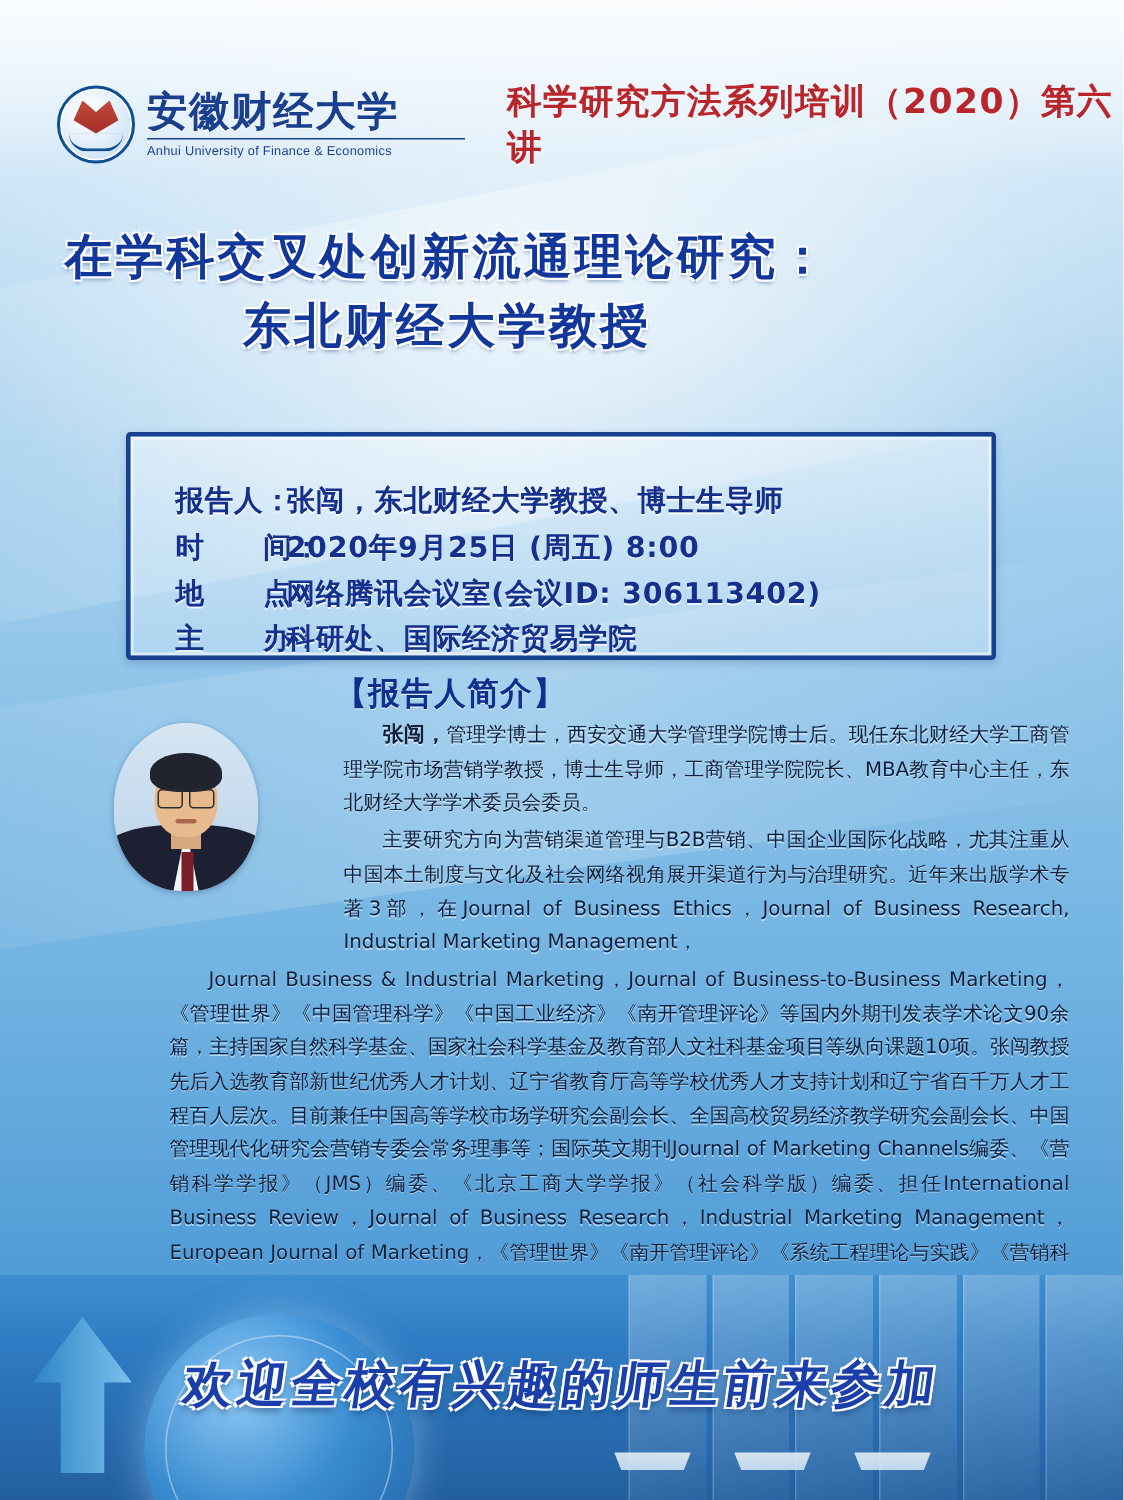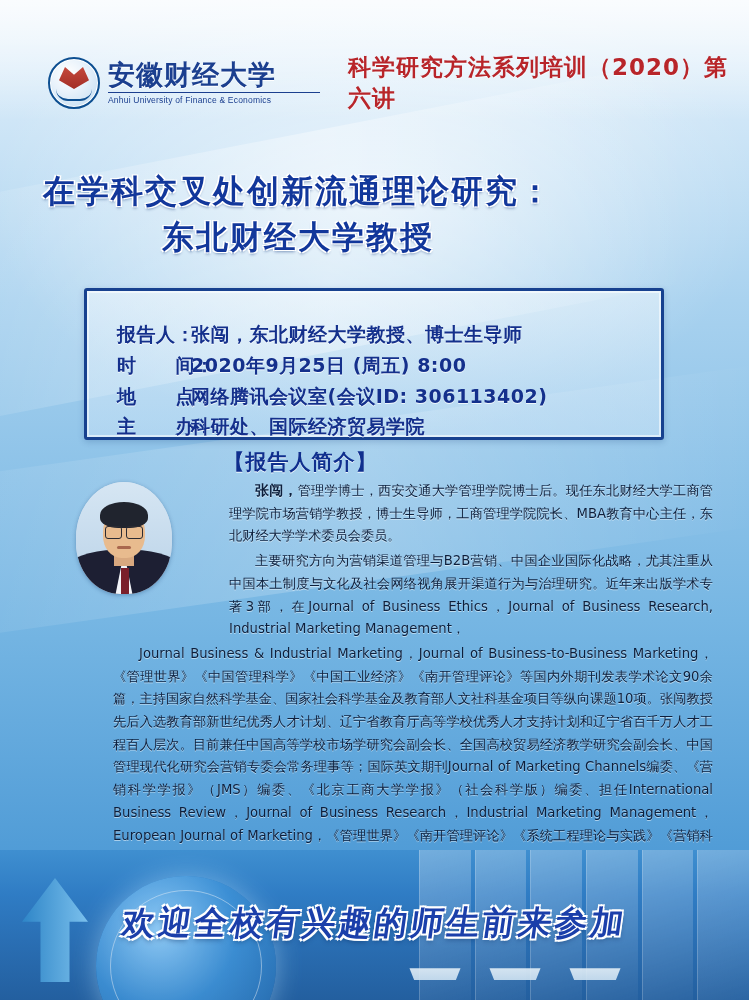--- a/index.html
+++ b/index.html
@@ -15,21 +15,21 @@
       linear-gradient(180deg,#eaf4fc 0%, #cfe6f7 12%, #a9d2ef 30%, #8cc2e8 48%, #76b6e3 62%, #63a9dd 74%, #4f9bd6 86%, #3f8fd0 100%);
     overflow:hidden;
   }
   
   .streak{position:absolute;pointer-events:none;}
   .s1{left:-120px;top:120px;width:1000px;height:220px;background:linear-gradient(100deg,rgba(255,255,255,0) 0%,rgba(255,255,255,0.38) 45%,rgba(255,255,255,0) 80%);transform:rotate(-11deg);}
   .s2{left:-180px;top:420px;width:1100px;height:160px;background:linear-gradient(100deg,rgba(255,255,255,0) 0%,rgba(255,255,255,0.22) 50%,rgba(255,255,255,0) 85%);transform:rotate(-8deg);}
   .s3{left:0;top:0;width:749px;height:120px;background:linear-gradient(180deg,rgba(255,255,255,0.75),rgba(255,255,255,0));}
 
   
-  .header{position:absolute;left:0;top:52px;width:749px;height:62px;display:flex;align-items:center;padding-left:48px;box-sizing:border-box;}
+  .header{position:absolute;left:0;top:52px;width:749px;height:62px;display:flex;align-items:center;padding-left:38px;box-sizing:border-box;}
   .logo-badge{
     width:48px;height:48px;border-radius:50%;
     background:radial-gradient(circle at 38% 32%, #ffffff 0%, #e8f2fb 40%, #bcd9f0 100%);
     border:2px solid #0d4f91;position:relative;flex:0 0 auto;
     box-shadow:0 0 0 1px #ffffff inset;
   }
   .logo-badge:before{
     content:"";position:absolute;left:9px;top:8px;width:30px;height:22px;
     background:linear-gradient(180deg,#c0392b 0%,#9c1d14 100%);
     clip-path:polygon(0% 60%, 20% 0%, 50% 35%, 80% 0%, 100% 60%, 50% 100%);
@@ -47,21 +47,21 @@
   }
   .logo-en{font-size:8.5px;color:#1b3f8f;letter-spacing:.2px;margin-top:2px;
     border-top:1px solid #1b3f8f;padding-top:2px;width:212px;}
   .series-title{
     margin-left:28px;font-family:"DejaVu Sans",sans-serif;font-size:23px;font-weight:bold;
     color:#b8252a;letter-spacing:1px;text-shadow:0 1px 1px rgba(255,255,255,.7);
     align-self:center;
   }
 
   
-  .title-wrap{position:absolute;left:0;top:148px;width:596px;text-align:center;margin-top:20px;}
+  .title-wrap{position:absolute;left:0;top:148px;width:596px;text-align:center;}
   .title-line{
     font-family:"DejaVu Sans",sans-serif;
     font-size:32px;font-weight:bold;letter-spacing:2px;line-height:1.45;
     color:#12379b;
     text-shadow:
       -1.4px -1.4px 0 #ffffff, 1.4px -1.4px 0 #ffffff,
       -1.4px 1.4px 0 #ffffff, 1.4px 1.4px 0 #ffffff,
       0 2px 3px rgba(0,40,110,.45);
   }
 

